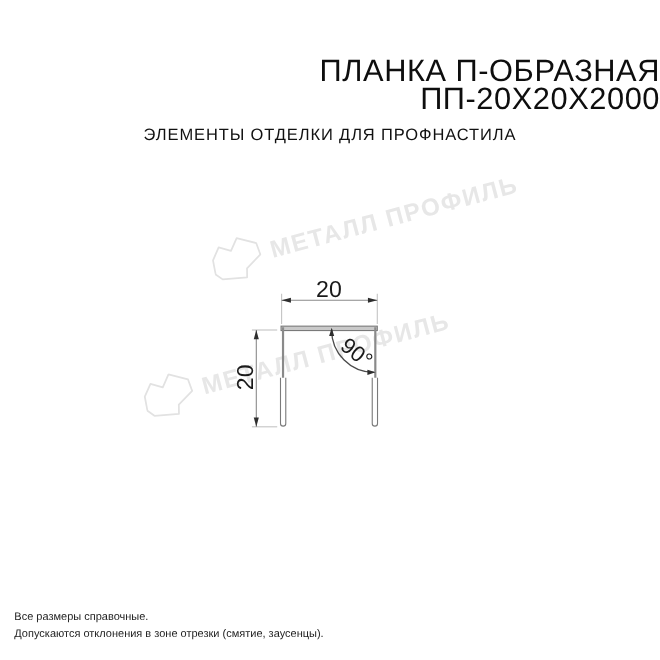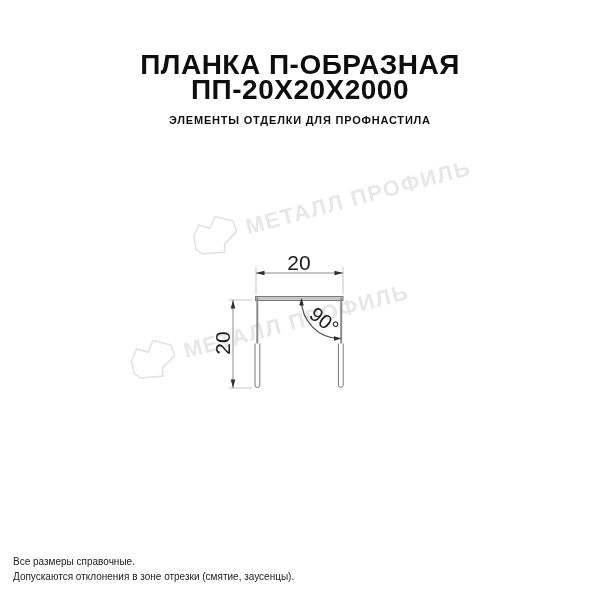--- a/index.html
+++ b/index.html
@@ -11,26 +11,26 @@
     overflow:hidden;
     font-family:"Liberation Sans", sans-serif;
   }
 
   
   .header {
     position:absolute; top:52px; left:0; right:0;
     text-align:center;
   }
   .title {
-    font-size:28px; font-weight:700; color:#0e0e0e;
-    line-height:25px; letter-spacing:0.5px;
+    font-size:28px; font-weight:400; color:#0e0e0e;
+    line-height:25px; letter-spacing:0.5px;text-align:right;
   }
   .subtitle {
     margin-top:12px;
-    font-size:11px; font-weight:700; color:#111;
+    font-size:15px; font-weight:400; color:#111;
     letter-spacing:0.8px;
   }
 
   
   .watermark {
     position:absolute;
     display:flex; align-items:center; gap:9px;
     transform:rotate(-15deg);
     transform-origin:left center;
     pointer-events:none;

